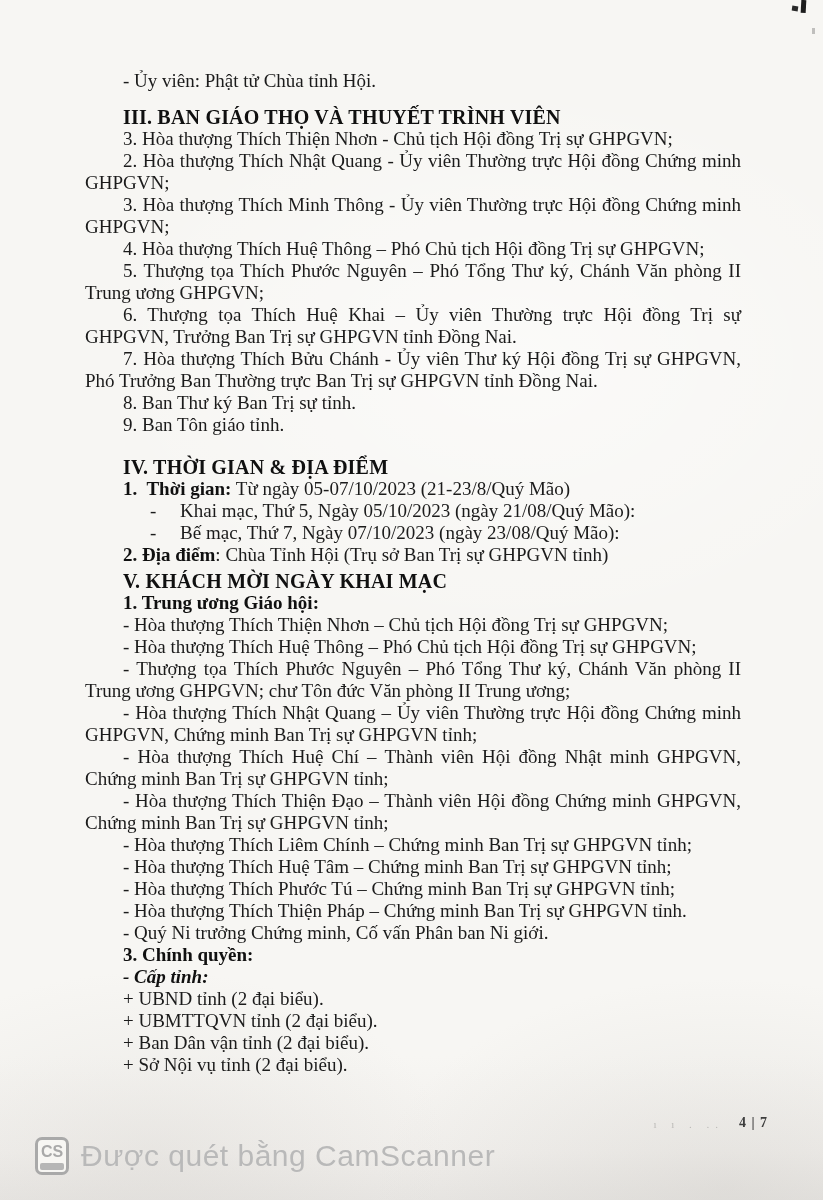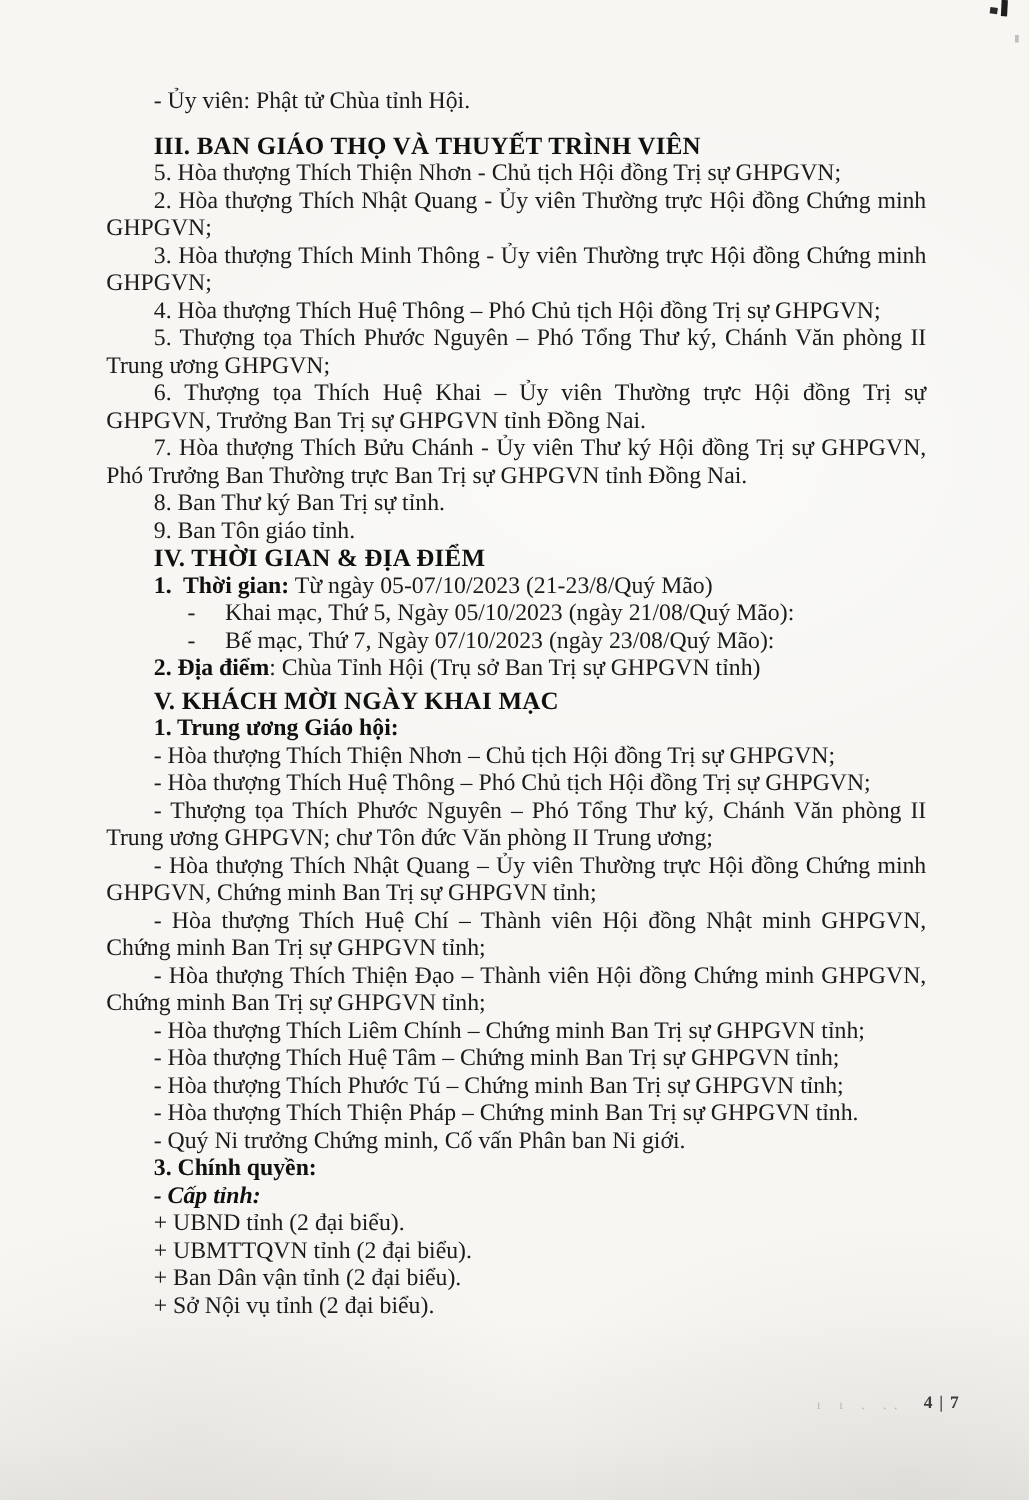--- a/index.html
+++ b/index.html
@@ -74,35 +74,35 @@
 
   <div class="artifact-tr">
     <span class="m1"></span>
       <span class="m2"></span>
       <span class="m3"></span>
   </div>
 
   <div class="doc">
       <div class="ln ind"><span>- Ủy viên: Phật tử Chùa tỉnh Hội.</span></div>
       <div class="ln h" style="margin-top: 14px;"><span>III. BAN GIÁO THỌ VÀ THUYẾT TRÌNH VIÊN</span></div>
-      <div class="ln ind"><span>5. Hòa thượng Thích Thiện Nhơn - Chủ tịch Hội đồng Trị sự GHPGVN;</span></div>
+      <div class="ln ind"><span>3. Hòa thượng Thích Thiện Nhơn - Chủ tịch Hội đồng Trị sự GHPGVN;</span></div>
       <div class="ln indj"><span>2. Hòa thượng Thích Nhật Quang - Ủy viên Thường trực Hội đồng Chứng minh</span></div>
       <div class="ln fl"><span>GHPGVN;</span></div>
       <div class="ln indj"><span>3. Hòa thượng Thích Minh Thông - Ủy viên Thường trực Hội đồng Chứng minh</span></div>
       <div class="ln fl"><span>GHPGVN;</span></div>
       <div class="ln ind"><span>4. Hòa thượng Thích Huệ Thông – Phó Chủ tịch Hội đồng Trị sự GHPGVN;</span></div>
       <div class="ln indj"><span>5. Thượng tọa Thích Phước Nguyên – Phó Tổng Thư ký, Chánh Văn phòng II</span></div>
       <div class="ln fl"><span>Trung ương GHPGVN;</span></div>
       <div class="ln indj"><span>6. Thượng tọa Thích Huệ Khai – Ủy viên Thường trực Hội đồng Trị sự</span></div>
       <div class="ln fl"><span>GHPGVN, Trưởng Ban Trị sự GHPGVN tỉnh Đồng Nai.</span></div>
       <div class="ln indj"><span>7. Hòa thượng Thích Bửu Chánh - Ủy viên Thư ký Hội đồng Trị sự GHPGVN,</span></div>
       <div class="ln fl"><span>Phó Trưởng Ban Thường trực Ban Trị sự GHPGVN tỉnh Đồng Nai.</span></div>
       <div class="ln ind"><span>8. Ban Thư ký Ban Trị sự tỉnh.</span></div>
       <div class="ln ind"><span>9. Ban Tôn giáo tỉnh.</span></div>
-      <div class="ln h" style=""><span>IV. THỜI GIAN &amp; ĐỊA ĐIỂM</span></div>
+      <div class="ln h" style="margin-top: 20px;"><span>IV. THỜI GIAN &amp; ĐỊA ĐIỂM</span></div>
       <div class="ln ind"><span class="b">1.&nbsp; Thời gian:</span><span> Từ ngày 05-07/10/2023 (21-23/8/Quý Mão)</span></div>
       <div class="ln sub"><span>-&nbsp;&nbsp;&nbsp;&nbsp;&nbsp;Khai mạc, Thứ 5, Ngày 05/10/2023 (ngày 21/08/Quý Mão):</span></div>
       <div class="ln sub"><span>-&nbsp;&nbsp;&nbsp;&nbsp;&nbsp;Bế mạc, Thứ 7, Ngày 07/10/2023 (ngày 23/08/Quý Mão):</span></div>
       <div class="ln ind"><span class="b">2. Địa điểm</span><span>: Chùa Tỉnh Hội (Trụ sở Ban Trị sự GHPGVN tỉnh)</span></div>
       <div class="ln h" style="margin-top: 4px;"><span>V. KHÁCH MỜI NGÀY KHAI MẠC</span></div>
       <div class="ln ind b"><span>1. Trung ương Giáo hội:</span></div>
       <div class="ln ind"><span>- Hòa thượng Thích Thiện Nhơn – Chủ tịch Hội đồng Trị sự GHPGVN;</span></div>
       <div class="ln ind"><span>- Hòa thượng Thích Huệ Thông – Phó Chủ tịch Hội đồng Trị sự GHPGVN;</span></div>
       <div class="ln indj"><span>- Thượng tọa Thích Phước Nguyên – Phó Tổng Thư ký, Chánh Văn phòng II</span></div>
       <div class="ln fl"><span>Trung ương GHPGVN; chư Tôn đức Văn phòng II Trung ương;</span></div>
@@ -121,14 +121,21 @@
       <div class="ln ind bi"><span>- Cấp tỉnh:</span></div>
       <div class="ln ind"><span>+ UBND tỉnh (2 đại biểu).</span></div>
       <div class="ln ind"><span>+ UBMTTQVN tỉnh (2 đại biểu).</span></div>
       <div class="ln ind"><span>+ Ban Dân vận tỉnh (2 đại biểu).</span></div>
       <div class="ln ind"><span>+ Sở Nội vụ tỉnh (2 đại biểu).</span></div>
     </div>
 
   <div class="page-number-noise">ı ı . ..</div>
   <div class="page-number">4 | 7</div>
 
+  <div class="footer">
+    <div class="cs-logo">
+      <div class="cs-text">CS</div>
+      <div class="cs-bar"></div>
+    </div>
+    <div class="footer-caption">Được quét bằng CamScanner</div>
+  </div>
 
 </div>
 
 </body></html>

